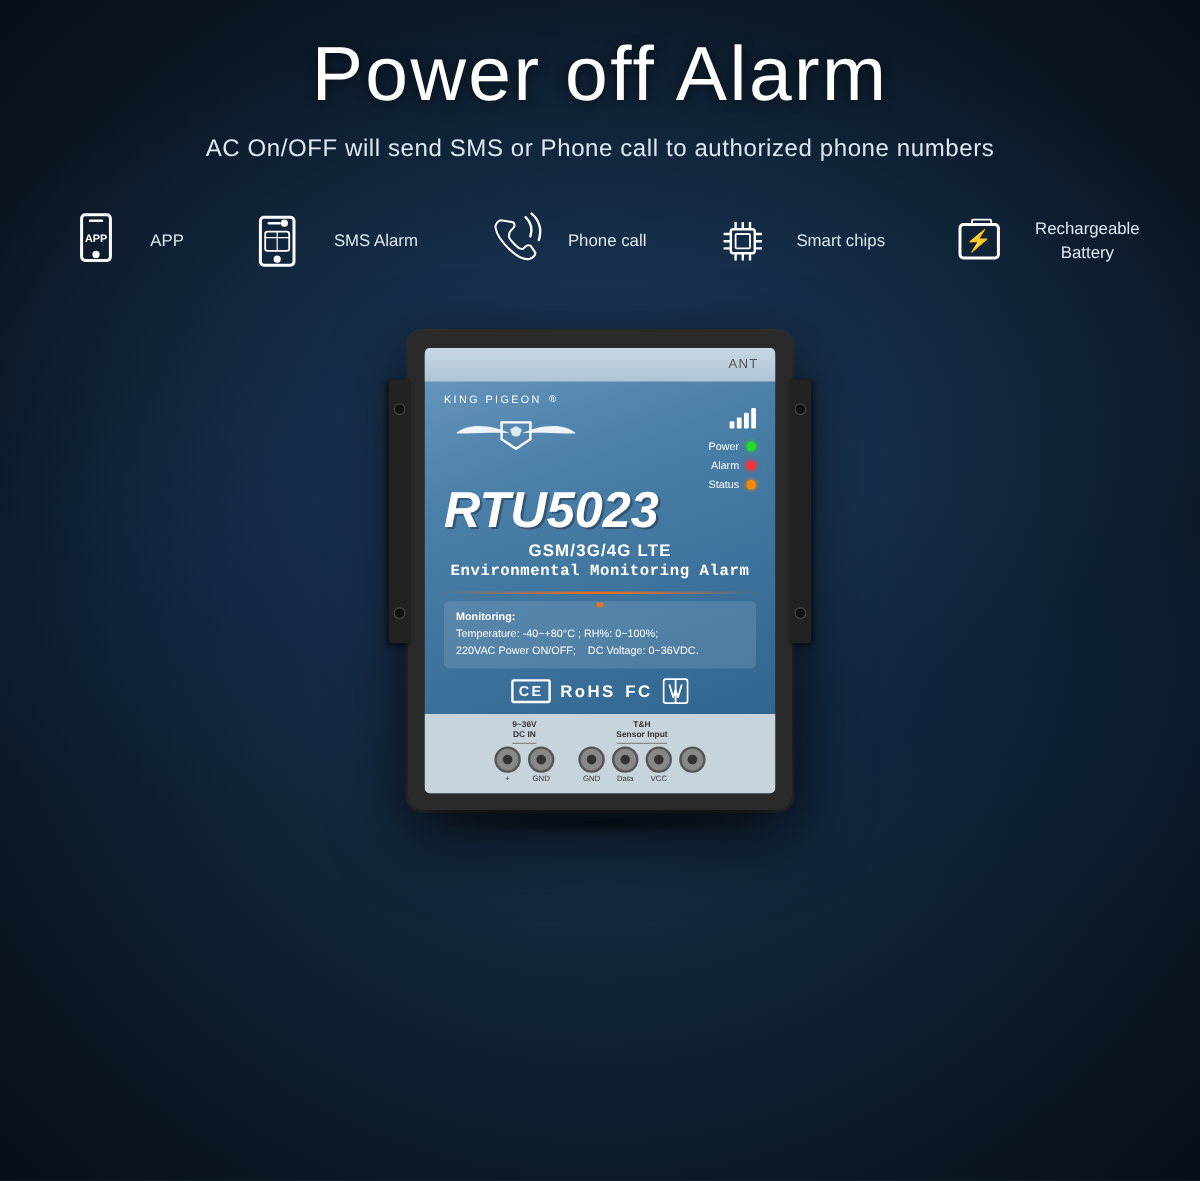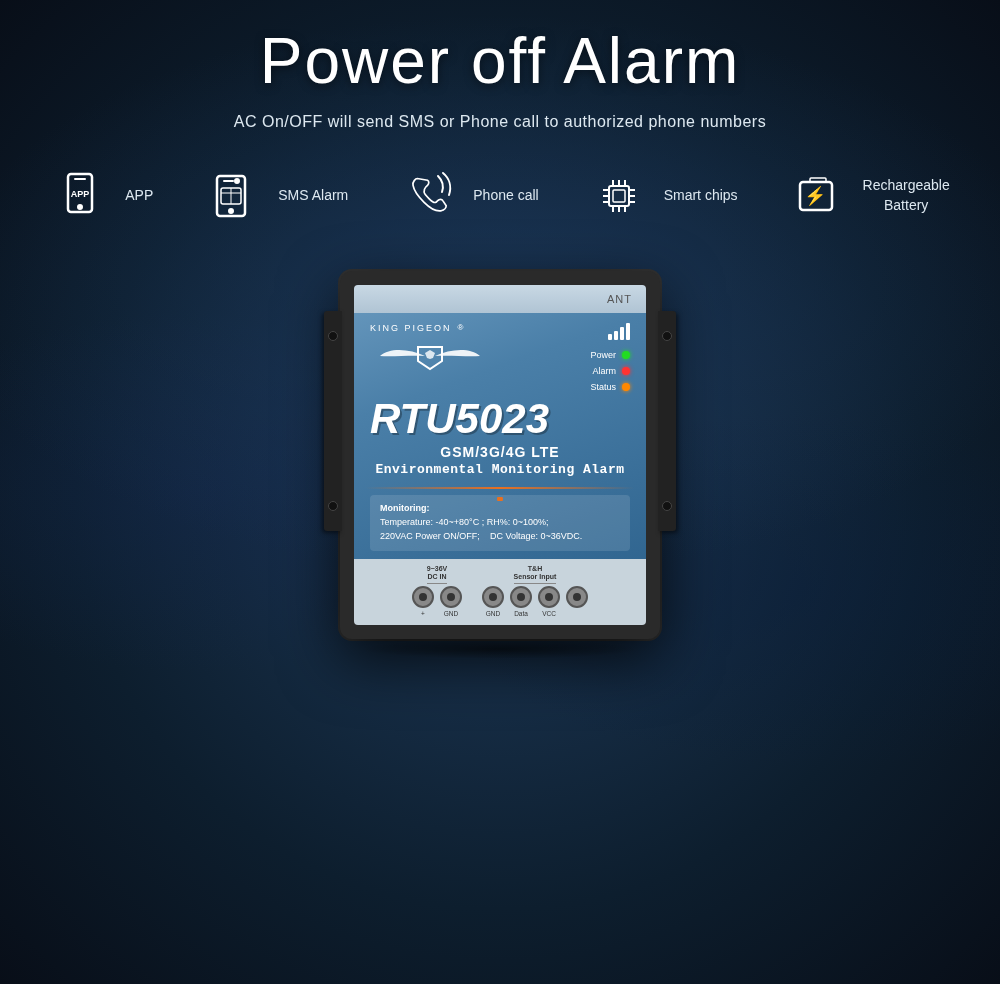--- a/index.html
+++ b/index.html
@@ -43,21 +43,21 @@
       color: #ffffff;
       font-size: 64px;
       font-weight: 300;
       letter-spacing: 2px;
       text-shadow: 0 2px 10px rgba(0,0,0,0.5);
       margin-bottom: 15px;
     }
 
     .subtitle {
       color: #dde8f0;
-      font-size: 16px;
+      font-size: 20px;
       font-weight: 400;
       letter-spacing: 0.5px;
       margin-bottom: 35px;
       text-align: right;
     }
 
     .features-row {
       display: flex;
       justify-content: center;
       gap: 50px;
@@ -207,21 +207,21 @@
     .registered {
       color: white;
       font-size: 8px;
       vertical-align: super;
     }
 
     
     .right-panel {
       position: absolute;
       right: 16px;
-      top: 38px;
+      top: 50px;
       display: flex;
       flex-direction: column;
       align-items: flex-end;
       gap: 6px;
     }
 
     .signal-bars {
       display: flex;
       align-items: flex-end;
       gap: 2px;
@@ -580,20 +580,31 @@
           <div class="monitoring-specs">
             <span>Temperature: -40~+80°C ;</span>
             <span>RH%: 0~100%;</span><br>
             <span>220VAC Power ON/OFF;</span>
             &nbsp;&nbsp;
             <span>DC Voltage: 0~36VDC.</span>
           </div>
         </div>
 
         
+        <div class="certs">
+          <span class="cert-ce">CE</span>
+          <span>RoHS</span>
+          <span>FC</span>
+
+          <svg width="22" height="22" viewBox="0 0 22 22">
+            <rect x="1" y="1" width="20" height="20" rx="2" stroke="white" stroke-width="1.5" fill="none"></rect>
+            <line x1="11" y1="1" x2="11" y2="21" stroke="white" stroke-width="1.5"></line>
+            <path d="M6 6 L9 16 M9 16 L11 10 M11 10 L13 16 M13 16 L16 6" stroke="white" stroke-width="1.5" fill="none" stroke-linecap="round" stroke-linejoin="round"></path>
+          </svg>
+        </div>
 
         
         <div class="connector-section">
           <div style="display:flex; gap: 20px; align-items: flex-start; justify-content: center;">
 
             <div class="conn-group">
               <div class="conn-group-label">9~36V<br>DC IN</div>
               <div class="connectors">
                 <div class="connector-terminal"></div>
                 <div class="connector-terminal"></div>

